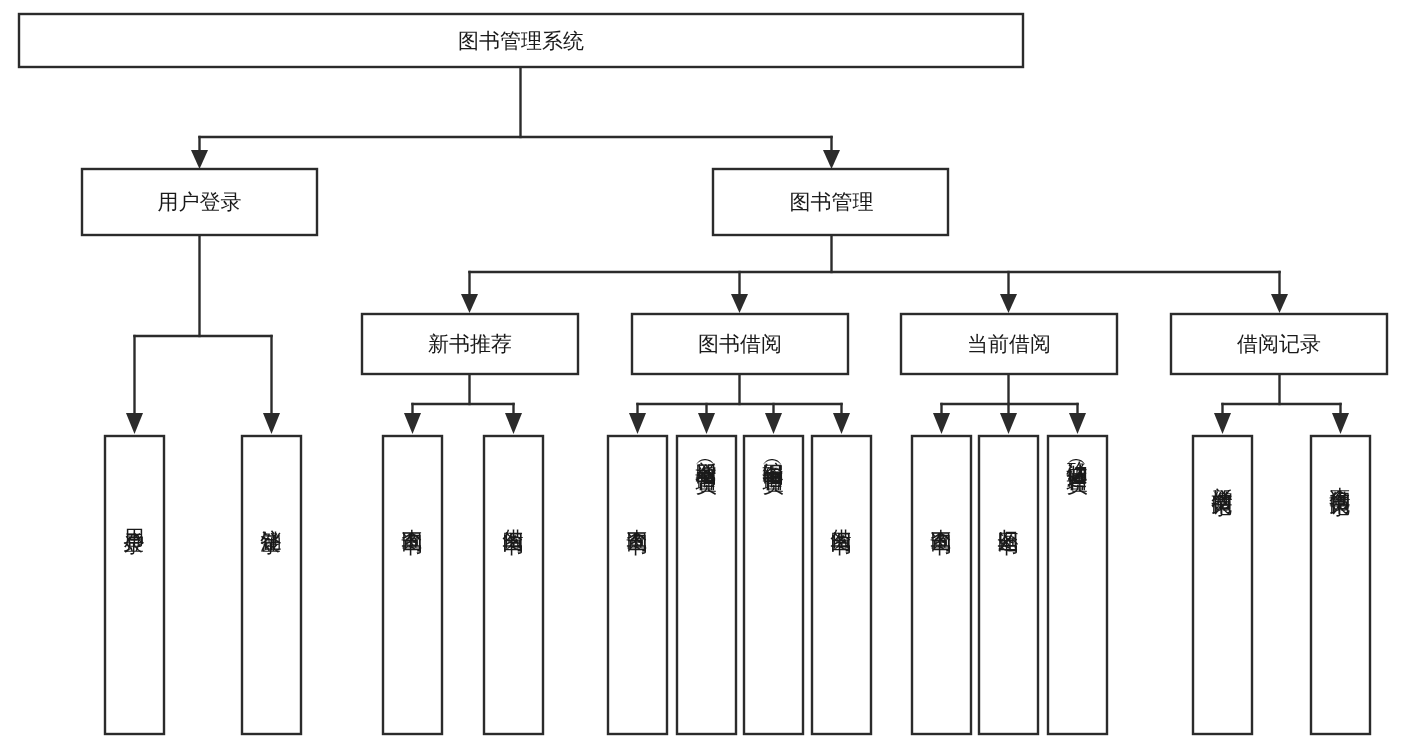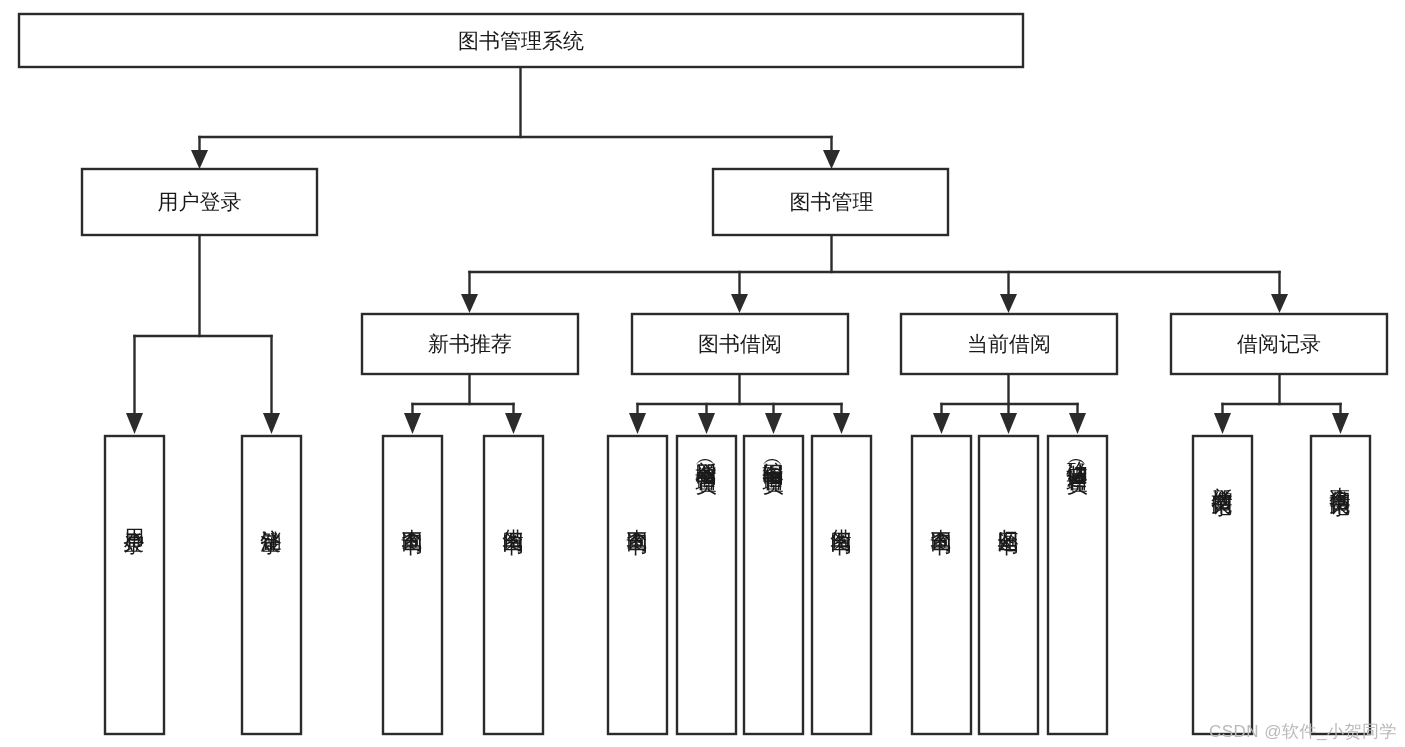--- a/index.html
+++ b/index.html
@@ -202,15 +202,14 @@
   <div class="node-label-v" style="left:608px; top:512px; width:59px; height:222px;">查询图书</div>
   <div class="node-label-v" style="left:677px; top:444px; width:59px; height:290px;">新增图书（管理员）</div>
   <div class="node-label-v" style="left:744px; top:444px; width:59px; height:290px;">编辑图书（管理员）</div>
   <div class="node-label-v" style="left:812px; top:512px; width:59px; height:222px;">借阅图书</div>
   <div class="node-label-v" style="left:912px; top:512px; width:59px; height:222px;">查询图书</div>
   <div class="node-label-v" style="left:979px; top:512px; width:59px; height:222px;">归还图书</div>
   <div class="node-label-v" style="left:1048px; top:444px; width:59px; height:290px;">确认归还（管理员）</div>
   <div class="node-label-v" style="left:1193px; top:470px; width:59px; height:264px;">新增借阅记录</div>
   <div class="node-label-v" style="left:1311px; top:470px; width:59px; height:264px;">查询借阅记录</div>
 
-  <div class="watermark">CSDN @软件_小贺同学</div>
 
 </div>
 
 </body></html>

